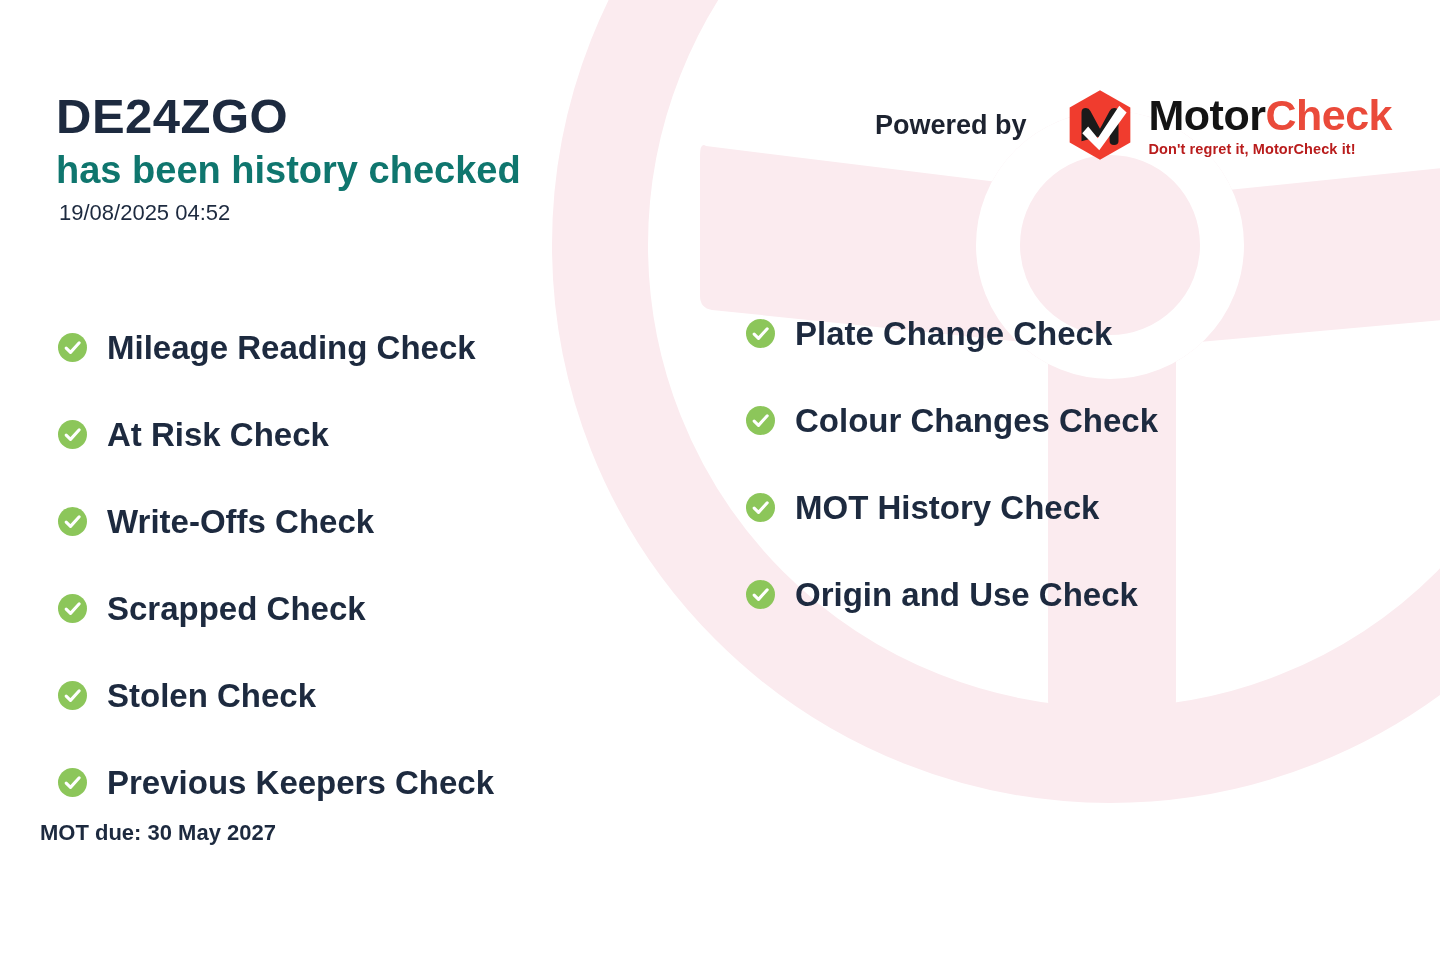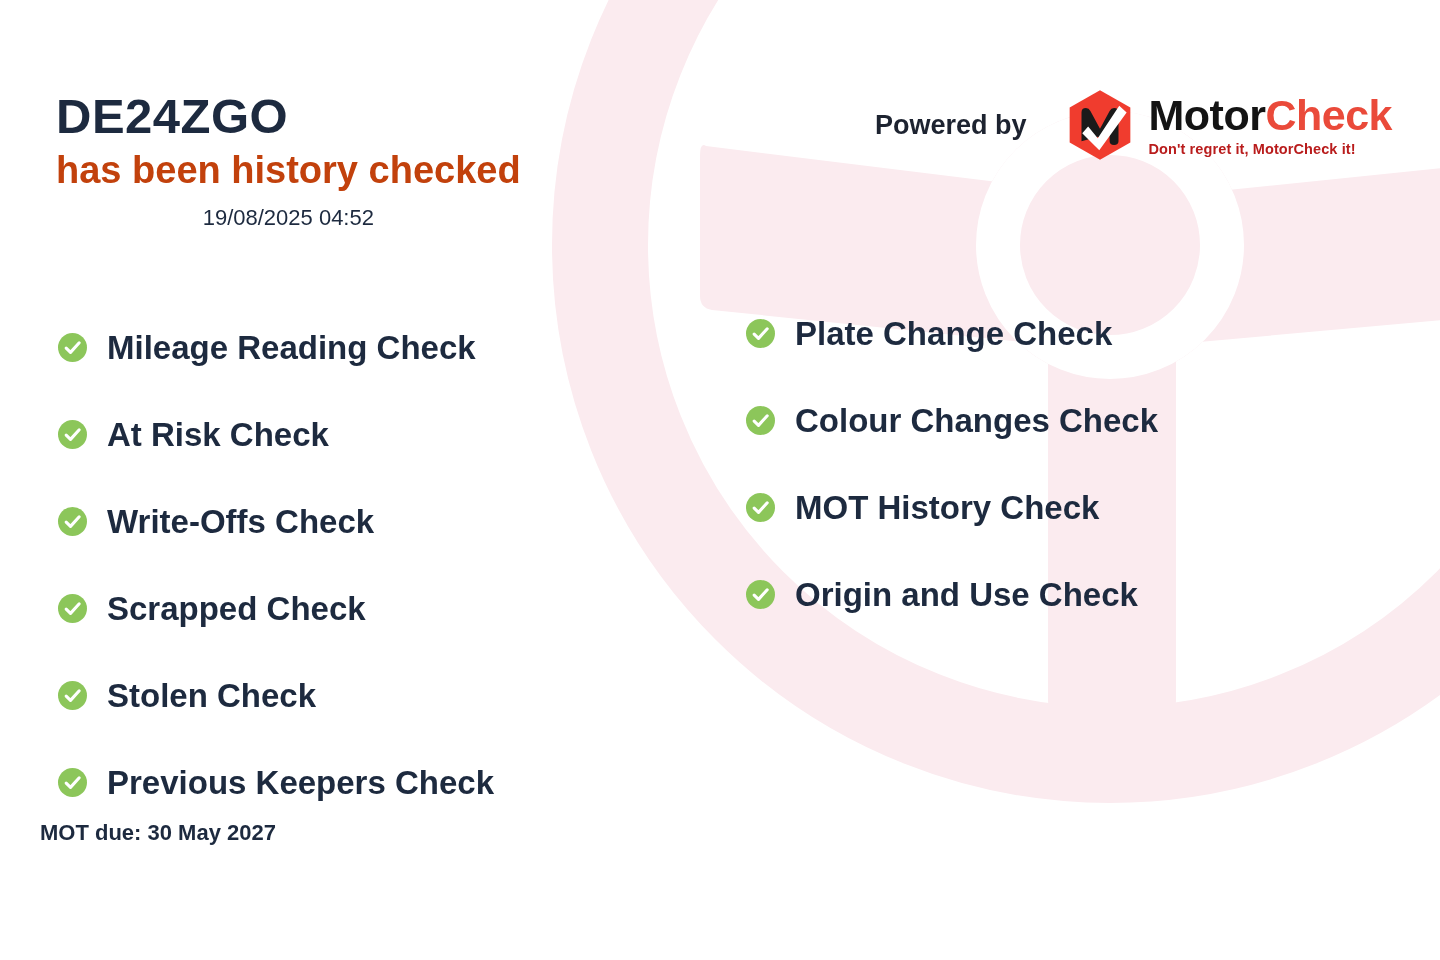--- a/index.html
+++ b/index.html
@@ -42,33 +42,32 @@
     font-weight: bold;
     letter-spacing: 0.5px;
     color: #1d2a3f;
     line-height: 1.0;
     margin: 0 0 10px 0;
     white-space: nowrap;
   }
   .headline {
     font-size: 38px;
     font-weight: bold;
-    color: #c2410c;
+    color: #0f766e;
     line-height: 1.05;
     margin: 0 0 10px 0;
     white-space: nowrap;
   }
   .timestamp {
     font-size: 22px;
     font-weight: normal;
     color: #1d2a3f;
     line-height: 1.1;
-    margin: 15px;
-    white-space: nowrap;
-    text-align: center;
+    margin: 3px;
+    white-space: nowrap;
   }
 
   
   #brand-bar {
     position: absolute;
     right: 48px;
     top: 88px;
     display: flex;
     align-items: center;
     gap: 36px;

